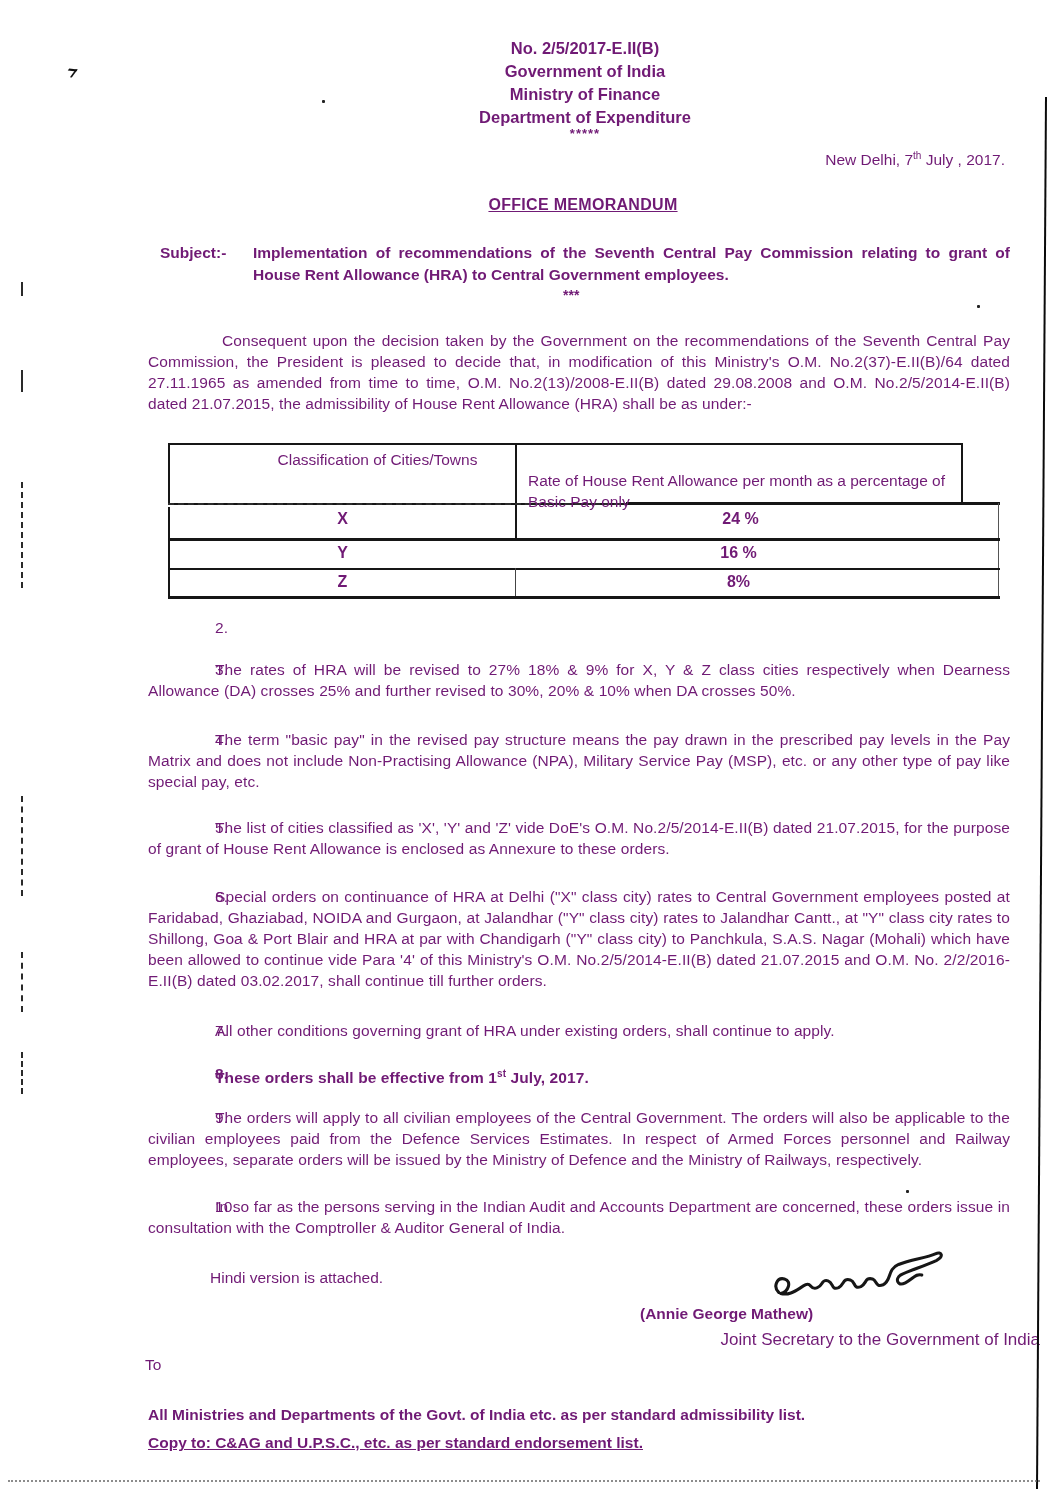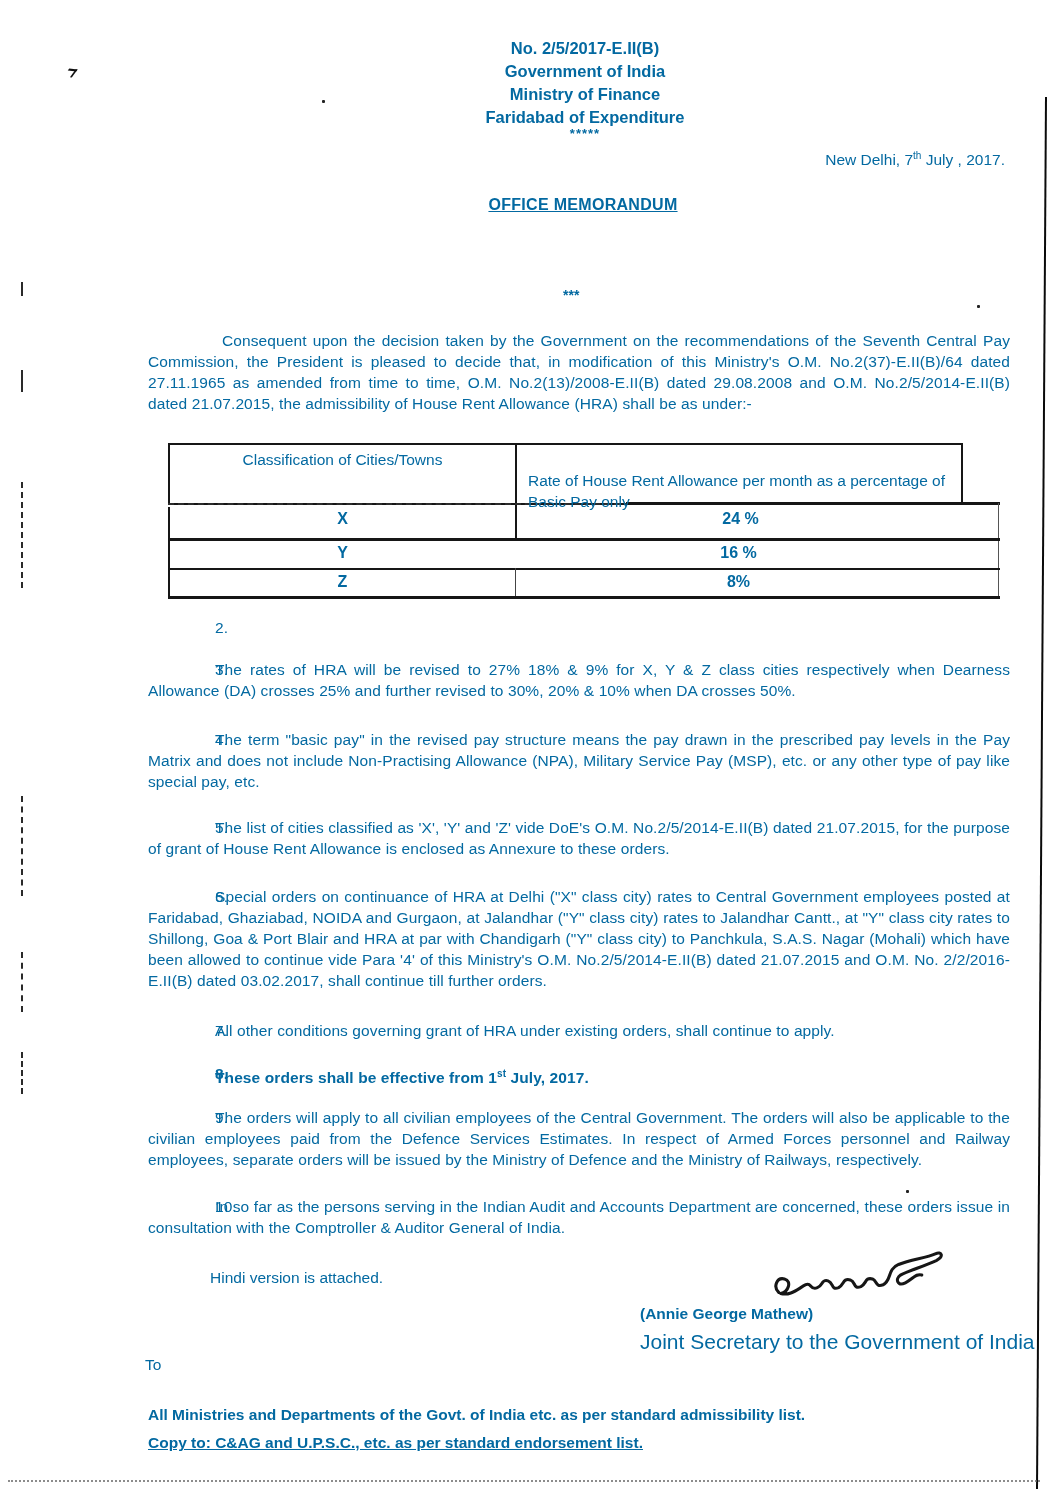--- a/index.html
+++ b/index.html
@@ -2,21 +2,21 @@
 <html><head>
 <meta charset="utf-8">
 <style>
   html,body { margin:0; padding:0; background:#e8e8e8; }
   .page {
     position:relative;
     width:1060px; height:1495px;
     margin:0 auto;
     background:#ffffff;
     font-family:"Liberation Sans", sans-serif;
-    color:#0369a1;
+    color:#701a75;
     overflow:hidden;
   }
   .abs { position:absolute; }
   .bold { font-weight:700; }
   .body-text { font-size:15.5px; line-height:21px; letter-spacing:0.1px; }
   .just { text-align:justify; }
 
   .header-block { left:420px; top:37px; width:330px; font-size:16.5px; line-height:23px; font-weight:700; text-align:center; }
   .header-stars { font-size:13px; line-height:10px; letter-spacing:1px; }
   .date-line { top:150px; right:55px; font-size:15.5px; }
@@ -29,59 +29,63 @@
 
   .para { left:148px; width:862px; }
   .para .pnum { position:absolute; left:0; top:0; }
   .hang { text-indent:67px; }
 
   
   .tbl { left:168px; top:443px; width:833px; height:158px; }
   .tbl .line { position:absolute; background:#161616; }
   .tbl-headbox { position:absolute; left:0; top:0; width:795px; height:62px; border:2px solid #161616; box-sizing:border-box; }
   .tbl-vdiv { position:absolute; left:347px; top:0; width:2px; height:95px; background:#161616; }
-  .tbl-h1 { position:absolute; left:0; top:8px; width:349px; text-align:center; font-size:15.5px; }
+  .tbl-h1 { position:absolute; left:0; top:8px; width:349px; text-align:center; font-size:15.5px;padding-left:35px; }
   .tbl-h2 { position:absolute; left:360px; top:6px; width:428px; font-size:15.5px; line-height:21px;margin-top:21px; }
   .cellX { font-weight:700; font-size:16px; }
   .tbl-dash { position:absolute; left:0; top:60px; width:462px; border-top:2px dashed #2c2c2c; }
 
   
   .edge-line { left:1045px; top:97px; width:2px; height:1392px; background:#0a0a0a; transform:rotate(0.37deg); transform-origin:top center; }
   .lmark { left:21px; width:2px; background:#2a2a2a; }
   .lmark-dash { left:21px; width:0; border-left:2px dashed #2a2a2a; background:none; }
   .speck { width:3px; height:3px; background:#222; border-radius:1px; }
   .squiggle { left:66px; top:69px; width:7px; height:6px; border-top:2px solid #111; border-right:2px solid #111; transform:skewX(-32deg) rotate(6deg); }
   .bottom-dots { left:8px; top:1480px; width:1032px; border-top:2px dotted #666; opacity:.75; }
 
   .hindi-note { left:210px; top:1269px; font-size:15.5px; }
   .sig-svg { left:766px; top:1248px; }
   .sig-name { left:640px; top:1305px; width:400px; text-align:left; font-weight:700; font-size:15.5px; }
-  .sig-title { left:640px; top:1330px; width:400px; text-align:left; font-size:21px; }
+  .sig-title { left:640px; top:1330px; width:400px; text-align:right; font-size:17px; }
   .to-label { left:145px; top:1356px; font-size:15.5px; }
   .dist-line { left:148px; top:1406px; width:880px; font-weight:700; font-size:15.5px; }
   .copy-line { left:148px; top:1434px; width:880px; font-weight:700; font-size:15.5px;text-decoration:underline; }
   sup { font-size:10px; }
 </style>
 </head>
 <body>
 
 <div class="page">
 
   <div class="abs header-block">
     <div>No. 2/5/2017-E.II(B)</div>
     <div>Government of India</div>
     <div>Ministry of Finance</div>
-    <div>Faridabad of Expenditure</div>
+    <div>Department of Expenditure</div>
     <div class="header-stars">*****</div>
   </div>
 
   <div class="abs date-line"><span>New Delhi,  7</span><sup>th</sup><span>  July , 2017.</span></div>
 
   <div class="abs memo-title">OFFICE MEMORANDUM</div>
 
+  <div class="abs subject-row">
+    <div class="subject-label">Subject:-</div>
+    <div class="subject-text just">Implementation of recommendations of the Seventh Central Pay Commission relating to grant of House Rent Allowance (HRA) to Central Government employees.</div>
+  </div>
   <div class="abs subject-stars">***</div>
 
   <div class="abs para body-text just hang" style="top:330px; text-indent:74px;">Consequent upon the decision taken by the Government on the recommendations of the Seventh Central Pay Commission, the President is pleased to decide that, in modification of this Ministry's O.M. No.2(37)-E.II(B)/64 dated 27.11.1965 as amended from time to time, O.M. No.2(13)/2008-E.II(B) dated 29.08.2008 and O.M. No.2/5/2014-E.II(B) dated 21.07.2015, the admissibility of House Rent Allowance (HRA) shall be as under:-</div>
 
   <div class="abs tbl">
     <div class="tbl-headbox"></div>
     <div class="tbl-vdiv"></div>
     <div class="tbl-dash"></div>
     <div class="line" style="left:458px; top:59px; width:374px; height:3px;"></div>
     <div class="tbl-h1">Classification of Cities/Towns</div>

